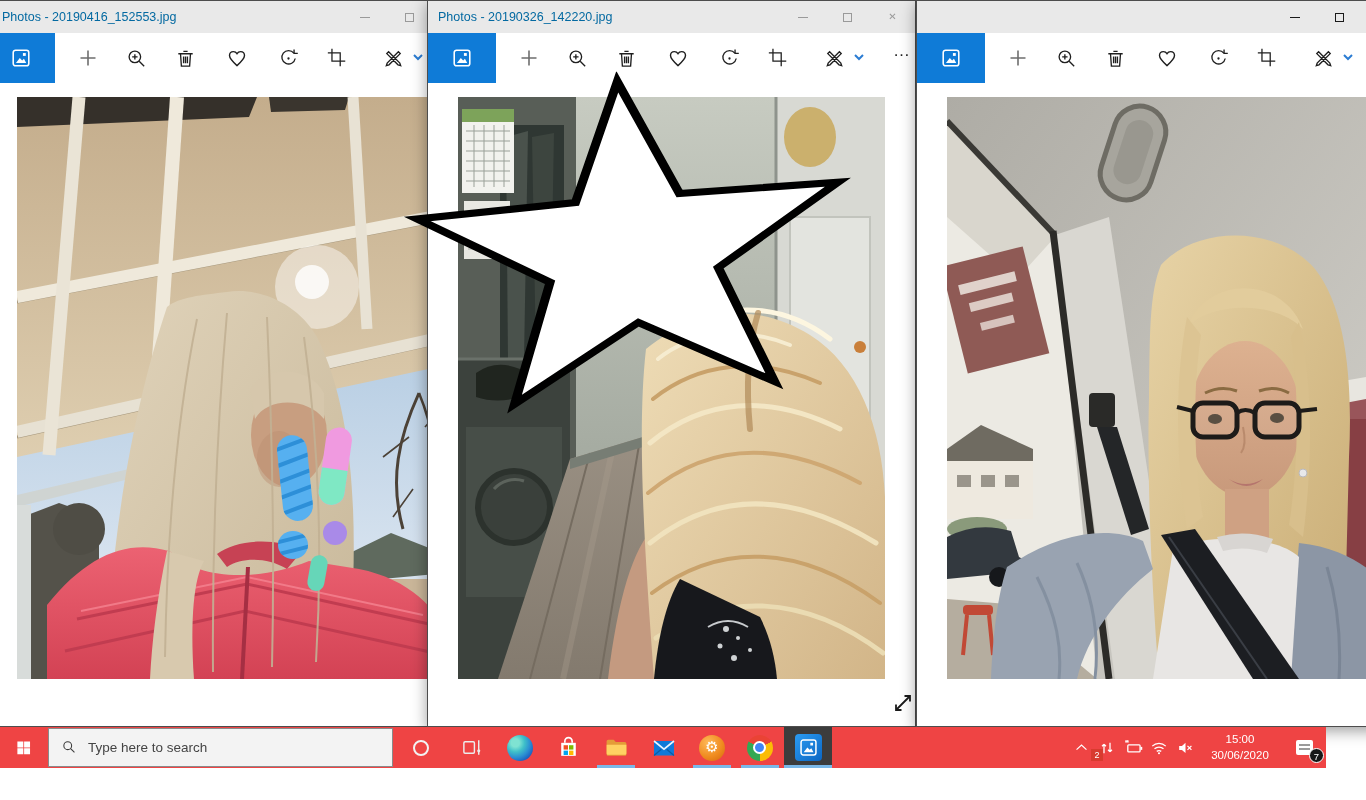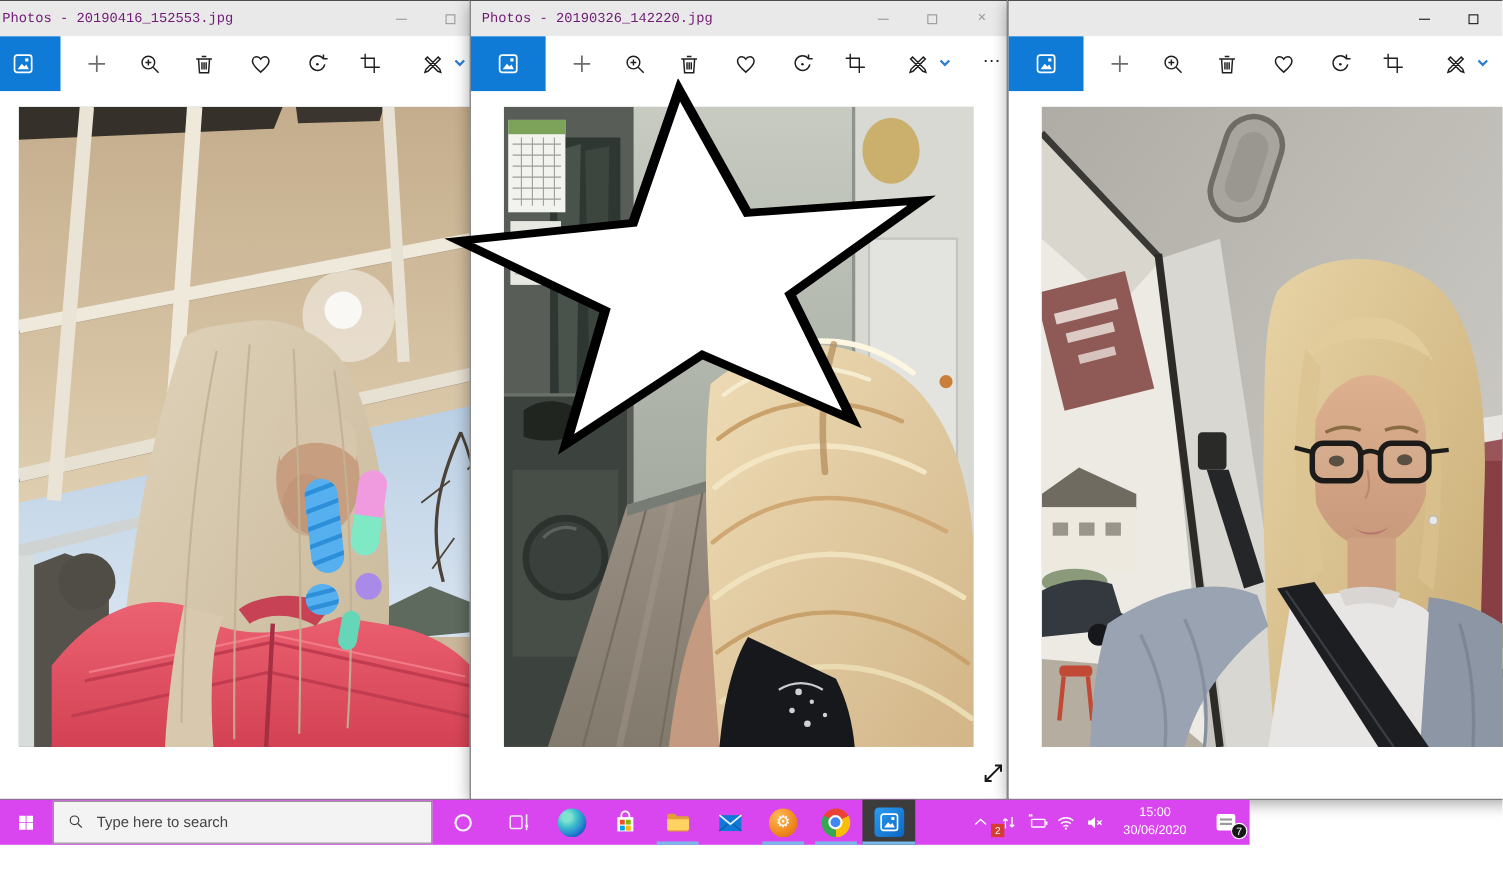--- a/index.html
+++ b/index.html
@@ -7,21 +7,21 @@
   #screen{position:relative;width:1366px;height:800px;overflow:hidden;background:#fff;
     font-family:"Liberation Sans","DejaVu Sans",sans-serif;-webkit-font-smoothing:antialiased;}
 
   
   .win{position:absolute;top:0;height:727px;background:#fff;border:1px solid #4d4d4d;
     box-shadow:0 4px 14px rgba(0,0,0,.38);}
   #win1{left:-14px;width:492px;z-index:1;}
   #win2{left:427px;width:489px;z-index:2;padding-left:19px;}
   #win3{left:916px;width:492px;z-index:3;}
   .titlebar{position:absolute;left:0;top:0;right:0;height:32px;background:#e9e9e9;}
-  .title{position:absolute;left:10px;top:0;line-height:32px;font-size:12.5px;color:#701a75;white-space:nowrap;font-family:Liberation Mono, monospace;}
+  .title{position:absolute;left:10px;top:0;line-height:32px;font-size:12.5px;color:#0369a1;white-space:nowrap;}
   #win1 .title{left:15px;}
   .caps{position:absolute;right:0;top:0;height:32px;display:flex;}
   .cap{width:45px;height:32px;display:flex;align-items:center;justify-content:center;}
   .cap .mini{width:10px;height:1px;background:currentColor;}
   .cap .maxi{width:9px;height:9px;border:1px solid currentColor;}
   .cap .clo{font-family:"DejaVu Sans",sans-serif;font-size:10px;line-height:1;color:currentColor;}
   .inactive-caps{color:#9a9a9a;} .active-caps{color:#1a1a1a;}
 
   .toolbar{position:absolute;left:0;top:32px;right:0;height:50px;background:#fff;}
   .applogo{position:absolute;left:0;top:0;width:68px;height:50px;background:#0f7bd7;
@@ -29,21 +29,21 @@
   .tbtn{position:absolute;top:0;width:40px;height:50px;display:flex;align-items:center;justify-content:center;}
   .chev{position:absolute;top:17px;width:14px;height:14px;}
   .dots{position:absolute;top:8px;width:30px;text-align:center;font-size:17px;letter-spacing:1px;color:#1f1f1f;}
 
   .canvas{position:absolute;left:0;top:82px;right:0;bottom:0;background:#fff;}
   .photo{position:absolute;top:14px;left:30px;height:582px;overflow:hidden;background:#ccc;}
   .photo svg{display:block;}
   .expand{position:absolute;width:22px;height:22px;}
 
   
-  #taskbar{position:absolute;left:0;top:727px;width:1136px;height:41px;background:#d946ef;z-index:9;}
+  #taskbar{position:absolute;left:0;top:727px;width:1326px;height:41px;background:#ef4444;z-index:9;}
   #startbtn{position:absolute;left:0;top:0;width:48px;height:41px;display:flex;align-items:center;justify-content:center;}
   #searchbox{position:absolute;left:48px;top:1px;width:345px;height:39px;background:#f3f3f3;
     border:1px solid #8a8a8a;display:flex;align-items:center;padding-left:12px;gap:10px;}
   #searchbox .ph{font-size:13.5px;color:#444;}
   #cortana{position:absolute;left:393px;top:0;width:55px;height:41px;display:flex;align-items:center;justify-content:center;}
   #cortana .ring{width:16px;height:16px;border:2px solid #f2f2f2;border-radius:50%;}
   .tcell{position:absolute;top:0;width:48px;height:41px;display:flex;align-items:center;justify-content:center;}
   .tcell.active{background:#3c3c3c;}
   .runline{position:absolute;bottom:0;left:5px;width:38px;height:3px;background:#7ab8e8;}
   .tcell.active .runline{left:0;width:48px;}

